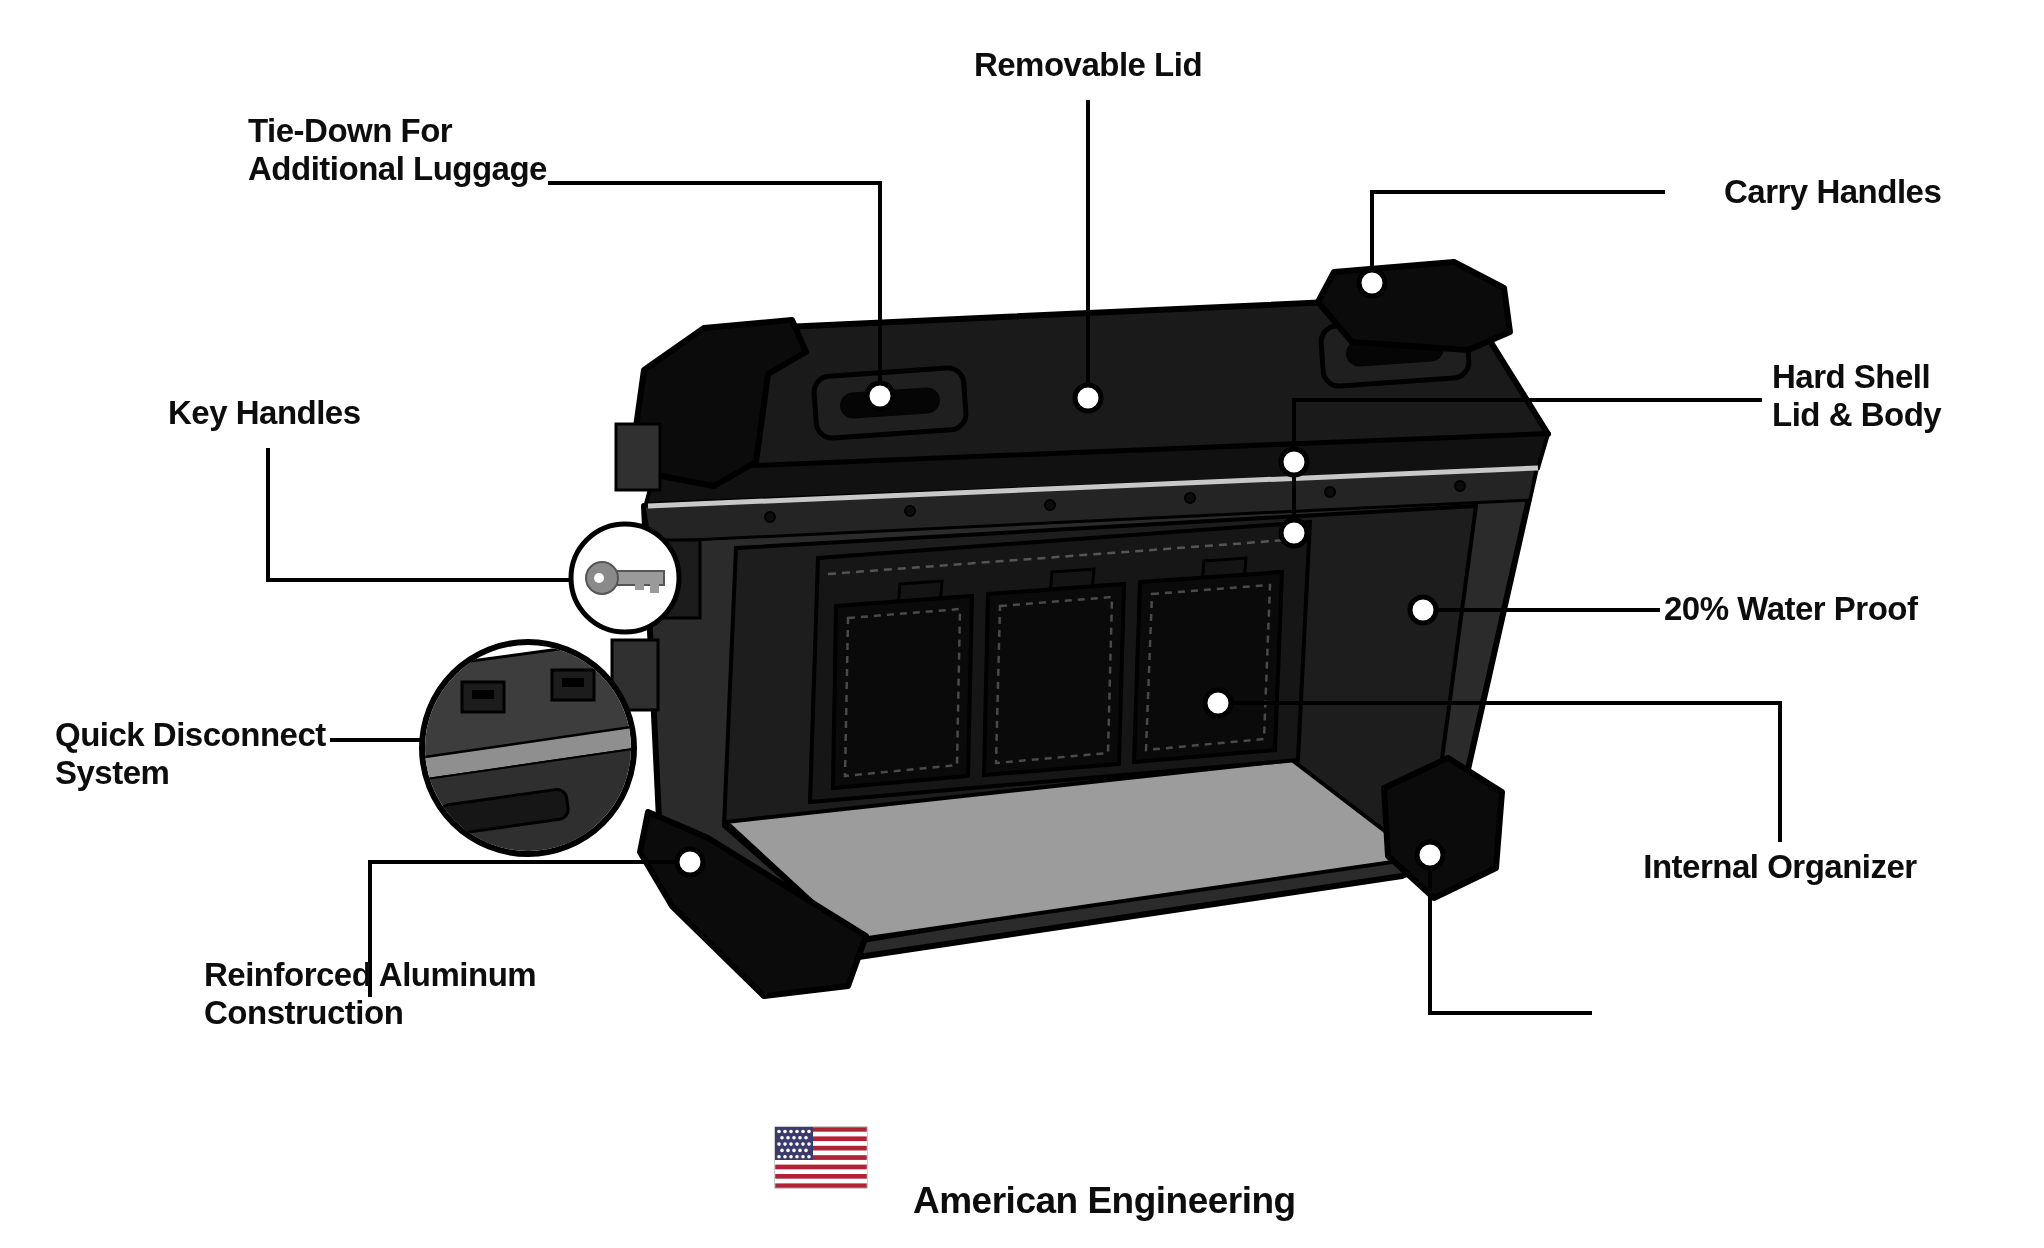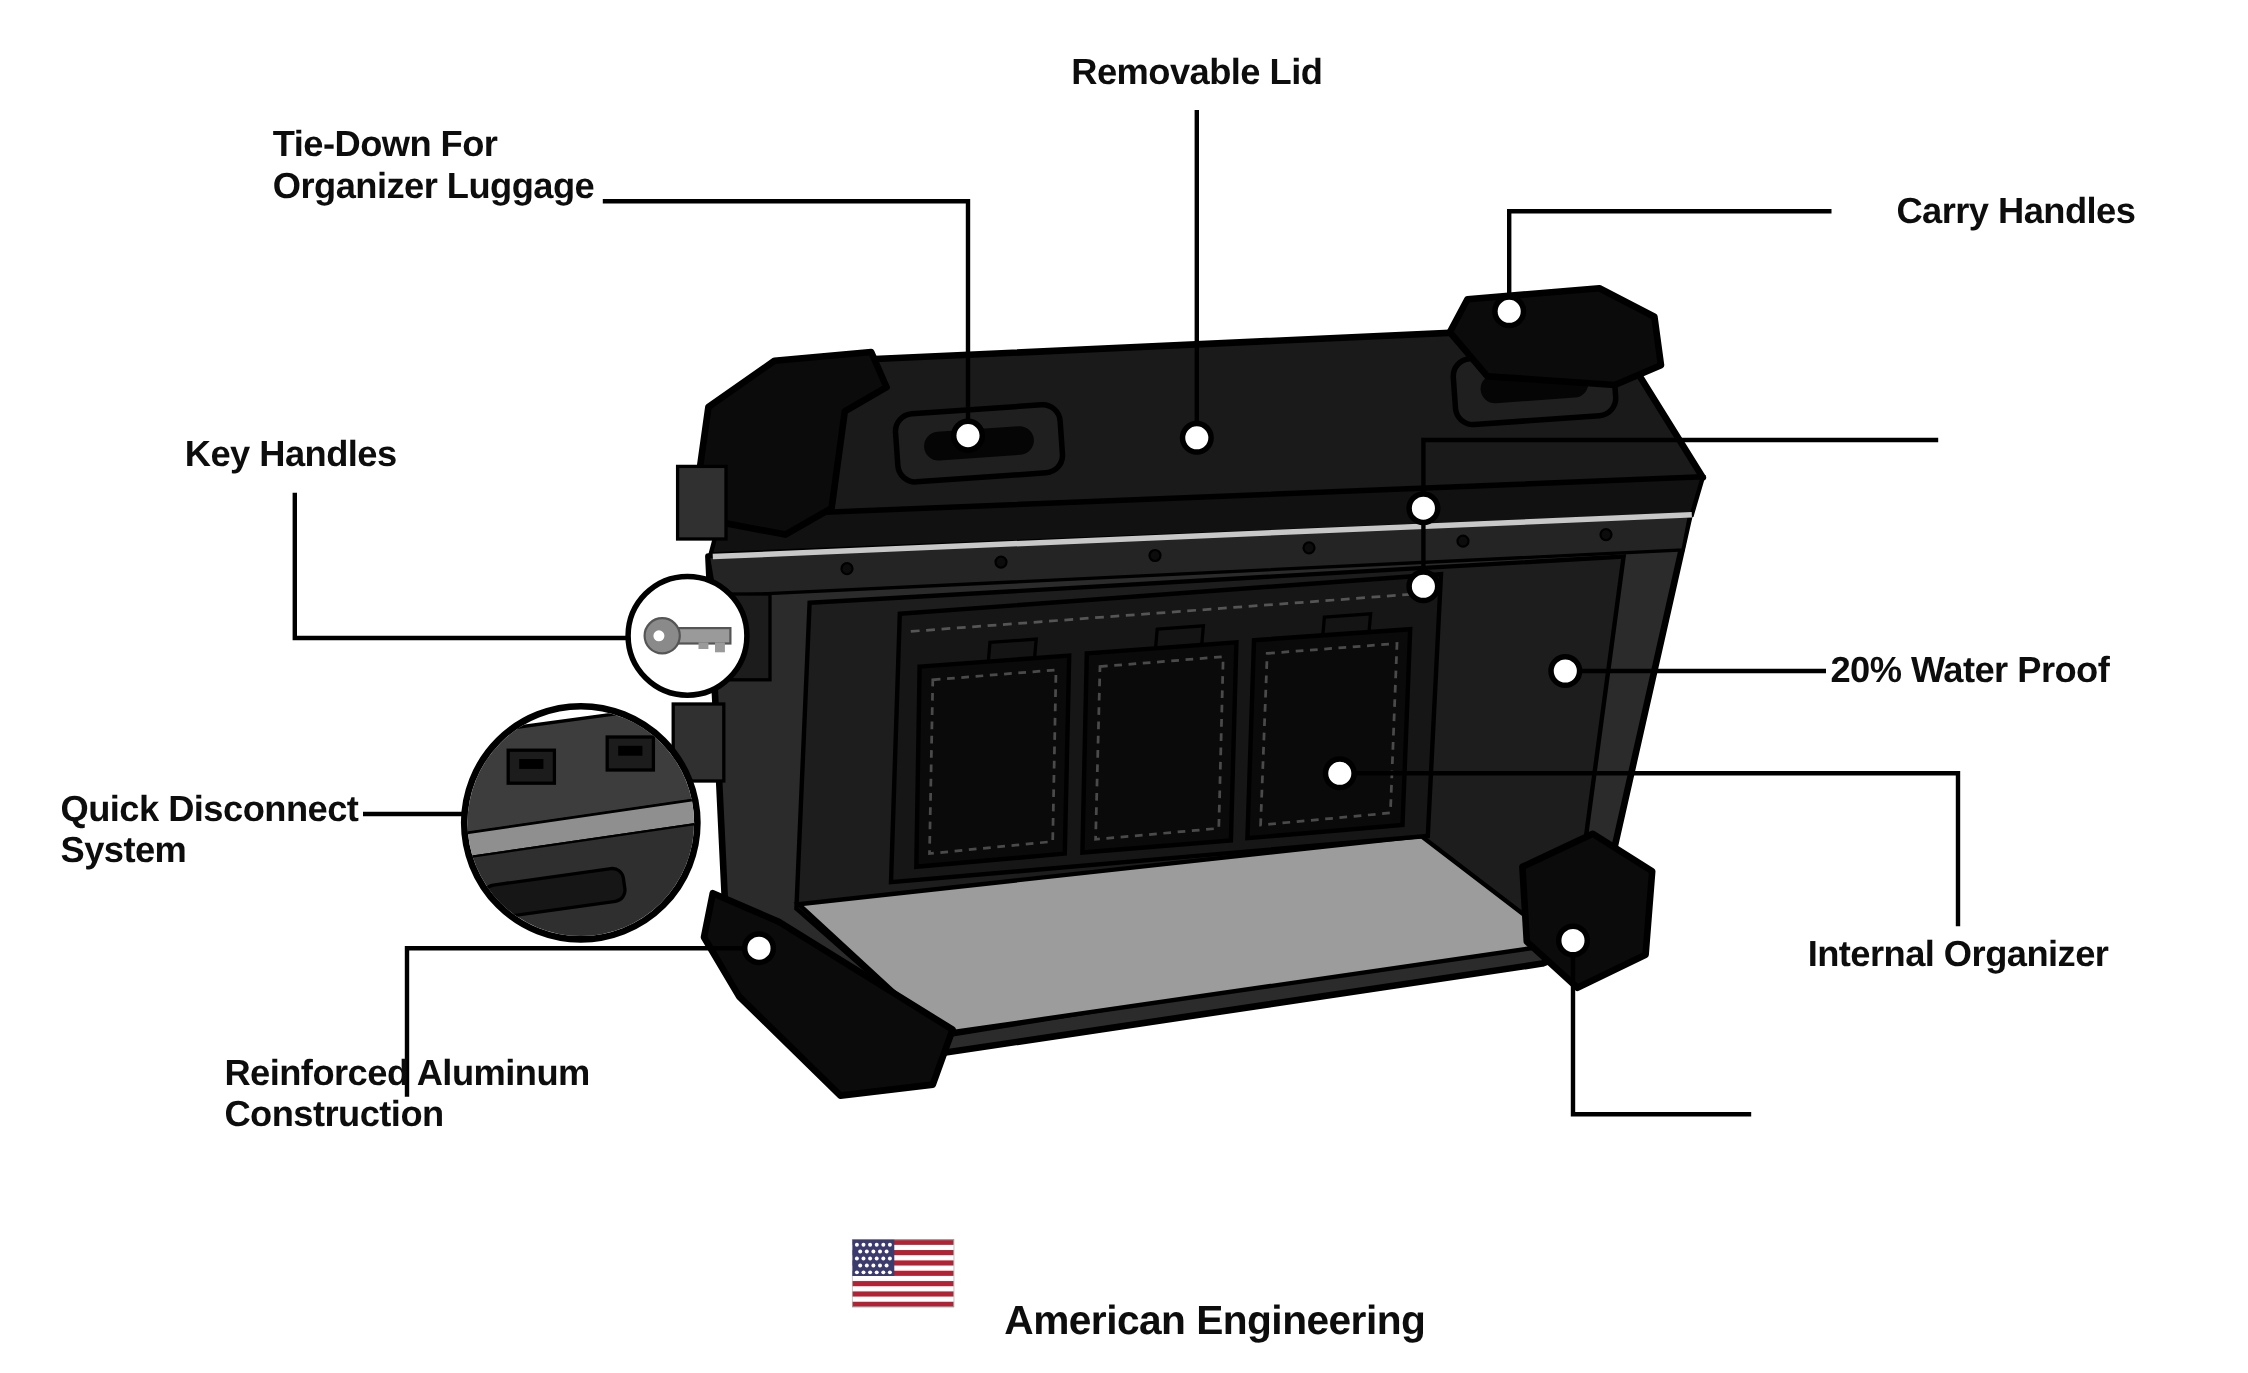--- a/index.html
+++ b/index.html
@@ -183,26 +183,28 @@
           <circle cx="797" cy="1156.7" r="1.8"></circle>
           <circle cx="803" cy="1156.7" r="1.8"></circle>
           <circle cx="809" cy="1156.7" r="1.8"></circle>
       </g>
     </g>
   </svg>
 
   <div class="label center" style="left:930px; top:46px; width:316px;">Removable Lid</div>
 
   <div class="label" style="left:248px; top:112px;">Tie-Down For
-Organizer Luggage</div>
+Additional Luggage</div>
 
   <div class="label" style="left:1724px; top:173px;">Carry Handles</div>
 
   <div class="label" style="left:168px; top:394px;">Key Handles</div>
 
+  <div class="label" style="left:1772px; top:358px;">Hard Shell
+Lid &amp; Body</div>
 
   <div class="label" style="left:1664px; top:590px;">20% Water Proof</div>
 
   <div class="label" style="left:55px; top:716px;">Quick Disconnect
 System</div>
 
   <div class="label center" style="left:1622px; top:848px; width:316px;">Internal Organizer</div>
 
 
   <div class="label" style="left:204px; top:956px;">Reinforced Aluminum

